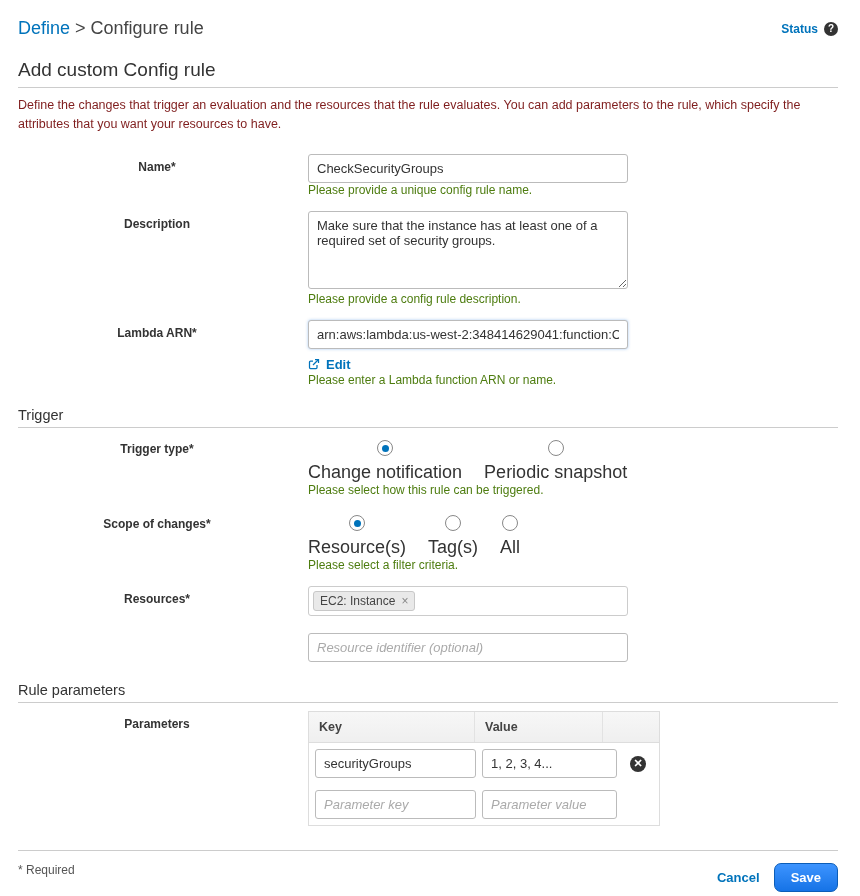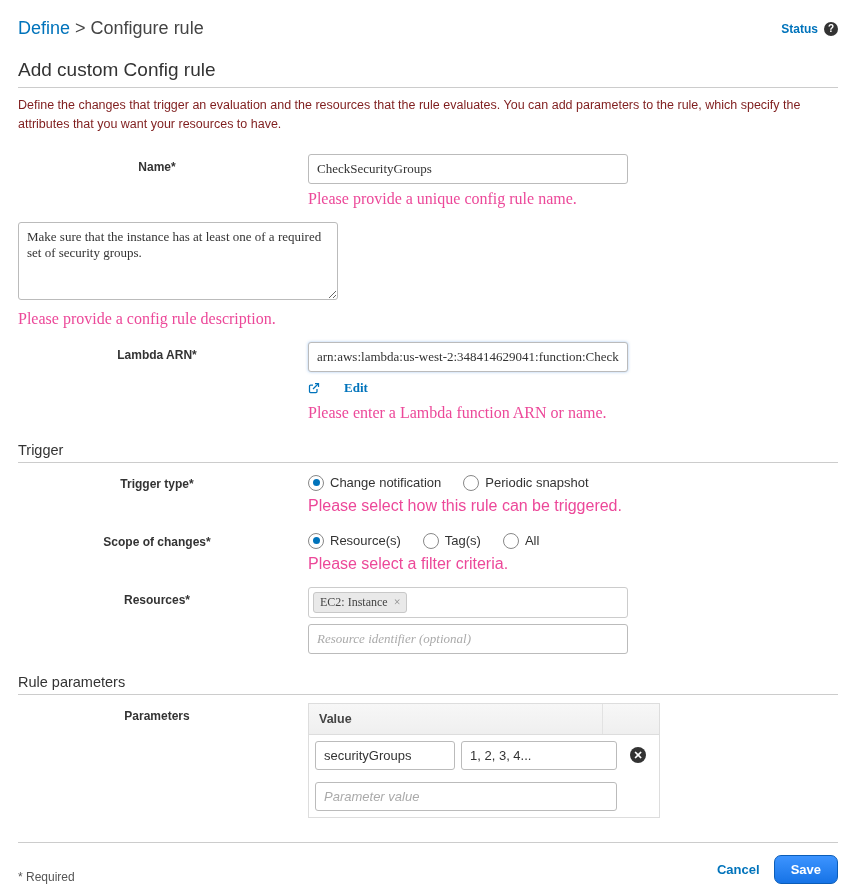--- a/index.html
+++ b/index.html
@@ -84,74 +84,74 @@
     padding: 6px 12px 0 0;
     color: #333;
     font-size: 12px;
   }
   .label .reqmark::after {
     content: "*";
   }
   .control {
     flex: 1;
   }
-  .control-inner { width: 320px; font-family: Liberation Serif, serif; }
+  .control-inner { width: 320px; }
   input[type="text"], textarea {
     width: 100%;
     box-sizing: border-box;
     border: 1px solid #bbb;
     border-radius: 3px;
     padding: 6px 8px;
     font-size: 13px;
     font-family: inherit;
     color: #333;
   }
   textarea {
     height: 78px;
     resize: both;
   }
   .hint {
-    color: #ec4899;
-    font-size: 16px;
-    margin-top: 6px;
+    color: #4d7c0f;
+    font-size: 12px;
   }
   .lambda-input {
     border: 1px solid #4a90e2;
     box-shadow: 0 0 3px rgba(74,144,226,0.5);
   }
   .edit-row {
     margin-top: 8px;
     color: #0073bb;
     font-weight: 600;
     cursor: pointer;
     display: inline-flex;
     align-items: center;
-    gap: 24px;
+    gap: 6px;
     font-size: 13px;
   }
   .ext-icon { width:12px; height:12px; }
   .section-heading {
     font-size: 14.5px;
     font-weight: 400;
     color: #333;
     margin: 20px 0 4px;
   }
   .radio-row {
     display: flex;
     gap: 22px;
     align-items: center;
     padding-top: 4px;
   }
   .radio-item {
     display: inline-flex;
     align-items: center;
     gap: 6px;
-    font-size: 13px;
+    font-size: 18px;
     color: #333;
     cursor: pointer;
+    flex-direction: column;
   }
   .radio-dot {
     width: 14px;
     height: 14px;
     border: 1px solid #888;
     border-radius: 50%;
     background: #fff;
     display: inline-flex;
     align-items: center;
     justify-content: center;
@@ -179,21 +179,21 @@
     padding: 2px 6px;
     border-radius: 3px;
     color: #444;
     font-size: 12px;
     display: inline-flex;
     gap: 6px;
     align-items: center;
   }
   .chip-x { color:#888; cursor:pointer; }
   .below-input {
-    margin-top: 6px;
+    margin-top: 17px;
   }
   ::placeholder { color:#aaa; font-style: italic; }
   .param-table {
     border: 1px solid #ddd;
     width: 350px;
   }
   .param-header {
     display: flex;
     background: linear-gradient(#f7f7f7, #efefef);
     border-bottom: 1px solid #ddd;
@@ -209,42 +209,42 @@
   .ph-act { width: 36px; }
   .param-row {
     display: flex;
     align-items: center;
     padding: 6px;
     gap: 6px;
   }
   .param-row input[type="text"] {
     font-style: normal;
   }
-  .param-key-cell { width:140px; }
+  .param-key-cell { width:161px; }
   .param-val-cell { flex:1; }
   .param-act-cell { width:30px; display:flex; justify-content:center; }
   .remove-circle {
     width: 16px;
     height: 16px;
     border-radius: 50%;
     background: #333;
     color: #fff;
     display: inline-flex;
     align-items: center;
     justify-content: center;
     font-size: 11px;
     font-weight: 700;
     cursor: pointer;
   }
   .footer {
     border-top: 1px solid #ccc;
     margin-top: 24px;
     padding-top: 12px;
     display: flex;
-    align-items: flex-end;
+    align-items: flex-start;
     justify-content: space-between;
   }
   .required-note { color:#555; font-size:12px; }
   .btn-row { display:flex; gap:14px; align-items:center; }
   .link-btn { color:#0073bb; font-weight:600; cursor:pointer; font-size:13px; }
   .primary-btn {
     background: #2684ff;
     background: linear-gradient(#3d94ff, #1673e6);
     border: 1px solid #0b5db8;
     color: #fff;
@@ -281,20 +281,21 @@
     <div class="label"><span>Name</span><span class="reqmark"></span></div>
     <div class="control">
       <div class="control-inner">
         <input type="text" value="CheckSecurityGroups" style="">
         <div class="hint">Please provide a unique config rule name.</div>
       </div>
     </div>
   </div>
 
   <div class="field">
+    <div class="label"><span>Description</span></div>
     <div class="control">
       <div class="control-inner">
         <textarea style="">Make sure that the instance has at least one of a required set of security groups.</textarea>
         <div class="hint">Please provide a config rule description.</div>
       </div>
     </div>
   </div>
 
   <div class="field">
     <div class="label"><span>Lambda ARN</span><span class="reqmark"></span></div>
@@ -371,31 +372,33 @@
   </div>
 
   <div class="section-heading">Rule parameters</div>
   <div class="hr"></div>
 
   <div class="field">
     <div class="label"><span>Parameters</span></div>
     <div class="control">
       <div class="param-table">
         <div class="param-header">
+          <div class="ph-key">Key</div>
           <div class="ph-val">Value</div>
           <div class="ph-act"></div>
         </div>
         <div class="param-row">
           <div class="param-key-cell"><input type="text" value="securityGroups" style=""></div>
           <div class="param-val-cell"><input type="text" value="1, 2, 3, 4..." style=""></div>
           <div class="param-act-cell">
               <span class="remove-circle">✕</span>
             </div>
         </div>
         <div class="param-row">
+          <div class="param-key-cell"><input type="text" placeholder="Parameter key" style=""></div>
           <div class="param-val-cell"><input type="text" placeholder="Parameter value" style=""></div>
           <div class="param-act-cell"></div>
         </div>
       </div>
     </div>
   </div>
 
   <div class="footer">
     <div class="required-note">* Required</div>
     <div class="btn-row">

